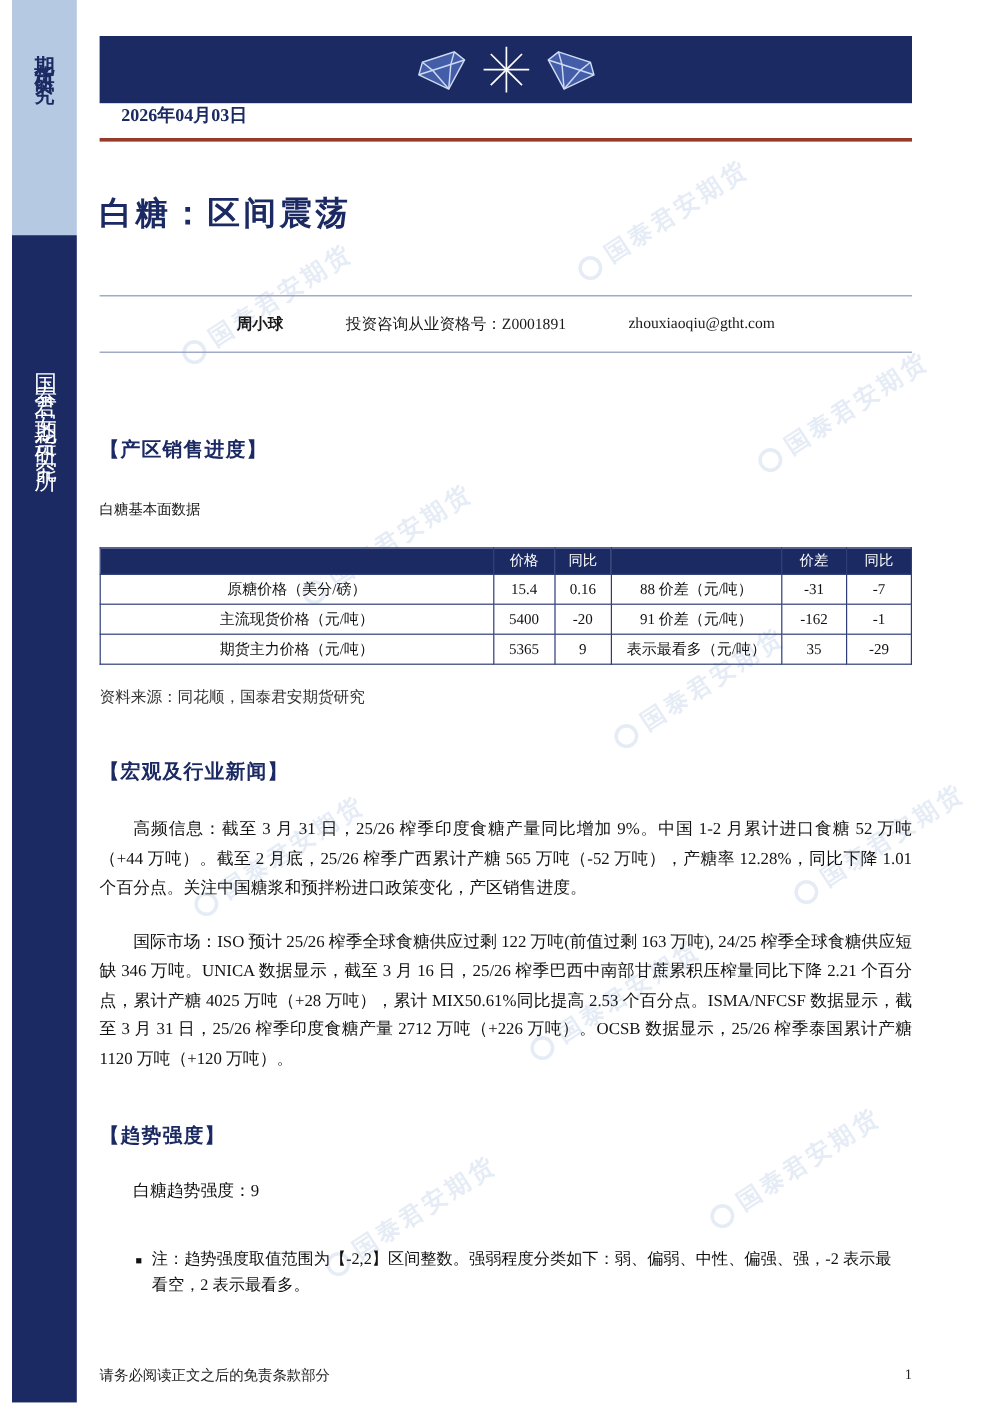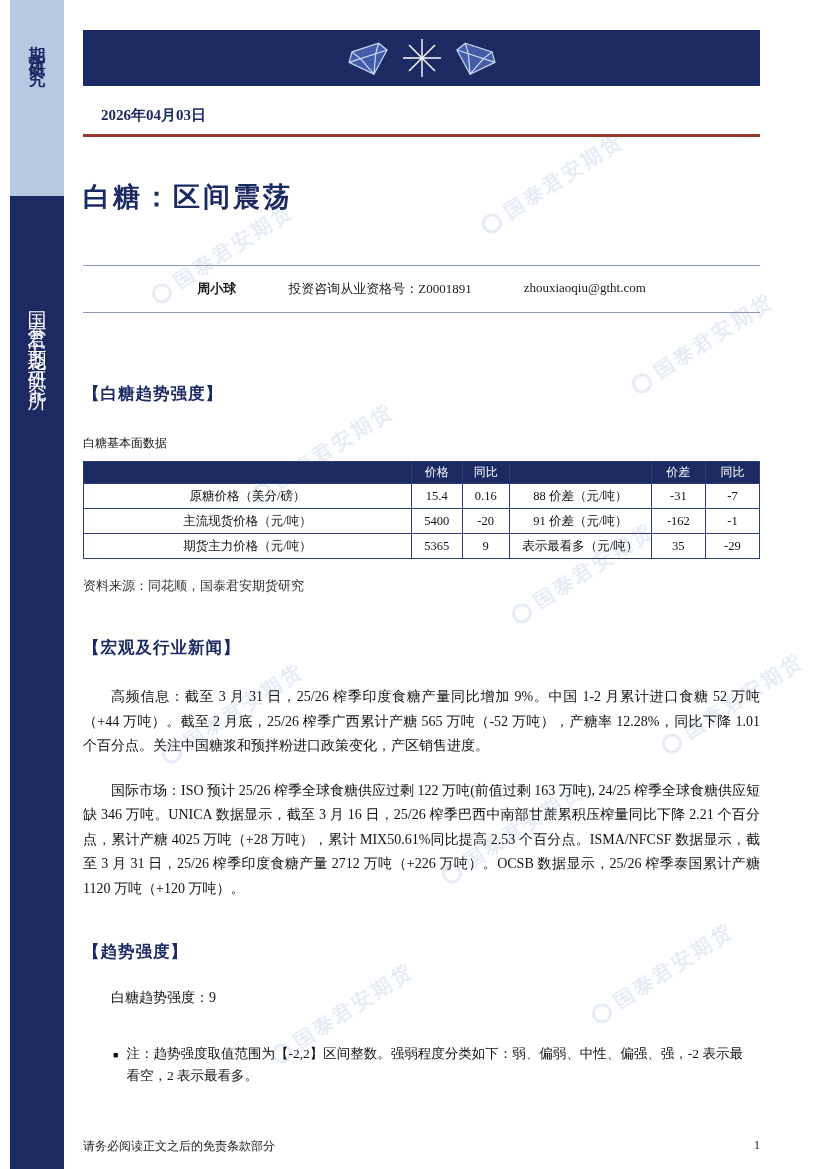--- a/index.html
+++ b/index.html
@@ -25,35 +25,35 @@
     color:var(--navy,#1b2a63); letter-spacing:8px; margin-top:32px;
   }
   .sidebar-bottom { height:973px; background:var(--navy,#1b2a63); display:flex; justify-content:center; }
   .sidebar-bottom span {
     writing-mode:vertical-rl; font-size:19px; color:#fff; letter-spacing:10px; margin-top:100px;
   }
   
   .content { position:relative; z-index:1; margin-left:83px; width:677px; }
   .brand-bar { margin-top:30px; height:56px; background:var(--navy,#1b2a63);
     display:flex; align-items:center; justify-content:center; }
-  .date-row { margin-top:20px; padding-left:18px; font-size:15px; font-weight:bold; color:var(--navy,#1b2a63); }
+  .date-row { margin-top:1px; padding-left:18px; font-size:15px; font-weight:bold; color:var(--navy,#1b2a63); }
   .red-rule { margin-top:9px; height:3px; background:var(--rule-red,#963a2c); }
   .title { margin-top:42px; text-align:left; font-size:27px; font-weight:bold;
     color:var(--navy,#1b2a63); letter-spacing:3px; }
   .author-band {
     margin-top:50px; border-top:1px solid #8a97ba; border-bottom:1px solid #8a97ba;
     padding:14px 0; display:flex; justify-content:center; gap:52px; font-size:13px; color:#1a1a1a;
   }
   .author-band .name { font-weight:bold; }
   .sec-h { font-size:16.5px; font-weight:bold; color:var(--navy,#1b2a63); letter-spacing:1px; }
   .sec-h.first { margin-top:70px; }
   .sec-h.news { margin-top:42px; }
   .sec-h.trend { margin-top:40px; }
   .table-title { margin-top:30px; font-size:12px; color:#111; }
-  table { margin-top:9px; width:100%; border-collapse:collapse; font-size:12.5px; color:#111;padding-left:14px; }
+  table { margin-top:23px; width:100%; border-collapse:collapse; font-size:12.5px; color:#111;padding-left:14px; }
   th,td { border:1px solid #2e3d78; height:25px; text-align:center; padding:2px 4px; }
   thead th { background:var(--navy,#1b2a63); color:#fff; font-weight:normal; height:21px; font-size:12px; }
   .source { margin-top:18px; font-size:13px; color:#333; }
   .body-para { margin-top:20px; font-size:14px; line-height:1.75; text-indent:2em; text-align:justify; color:#111; }
   .body-para.firstp { margin-top:26px; }
   .trend-line { margin-top:26px; font-size:14px; text-indent:2em; color:#111; }
   .note-row { margin-top:36px; display:flex; align-items:flex-start; gap:8px;
     font-size:13.5px; line-height:1.65; color:#111; padding-left:30px; padding-right:14px; }
   .note-row .bullet { font-size:9px; margin-top:5px; color:#111; }
   .footer {
@@ -155,21 +155,21 @@
     <div class="red-rule"></div>
 
     <h1 class="title">白糖：区间震荡</h1>
 
     <div class="author-band">
       <span class="name">周小球</span>
       <span>投资咨询从业资格号：Z0001891</span>
       <span>zhouxiaoqiu@gtht.com</span>
     </div>
 
-    <h2 class="sec-h first">【白糖趋势强度】</h2>
+    <h2 class="sec-h first">【产区销售进度】</h2>
 
     <div class="table-title">白糖基本面数据</div>
 
     <table>
       <colgroup>
         <col style="width:48.5%">
           <col style="width:7.5%">
           <col style="width:7%">
         <col style="width:21%">
           <col style="width:8%">

